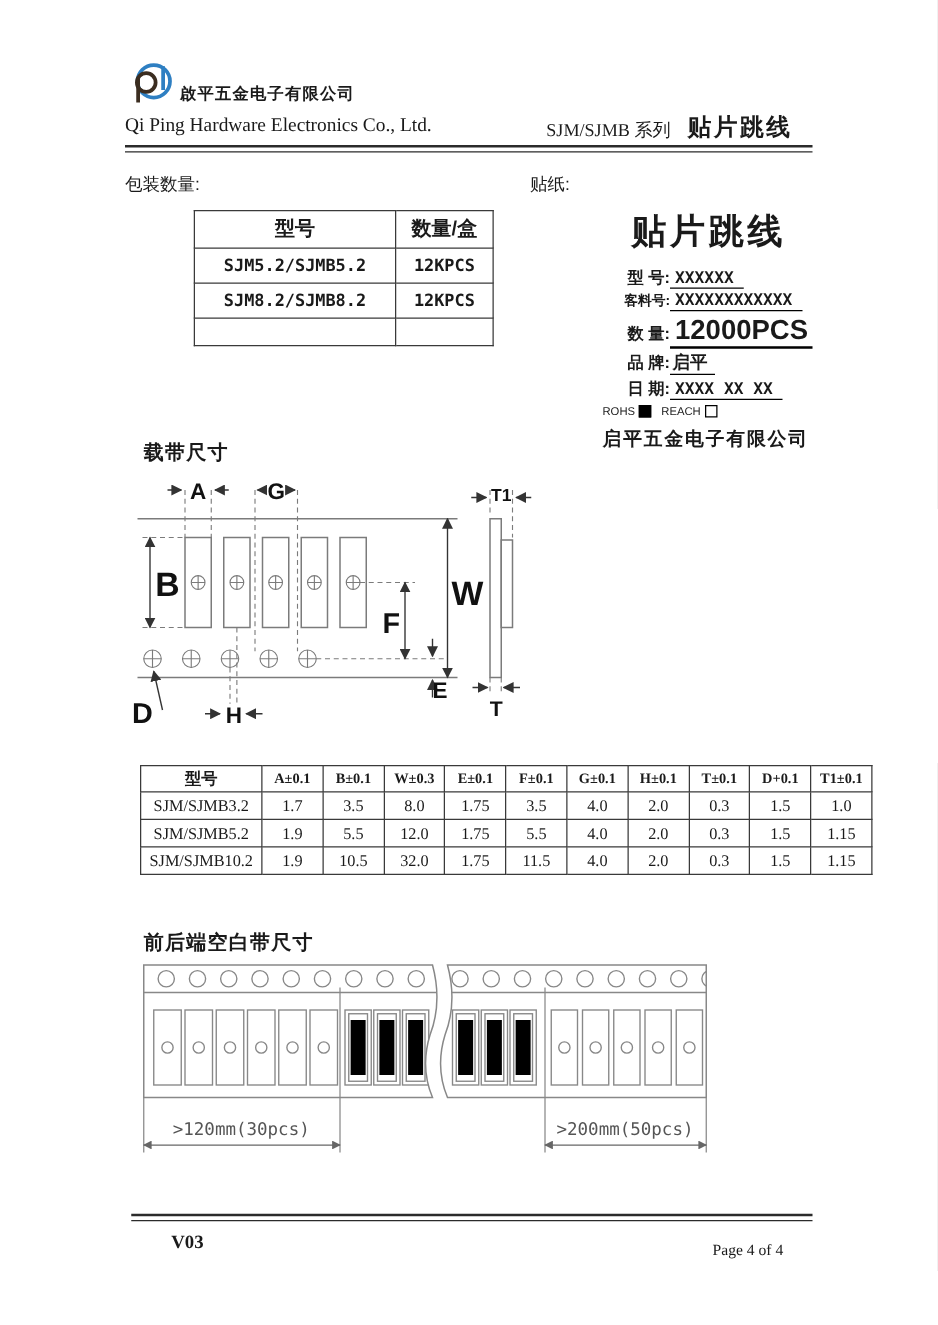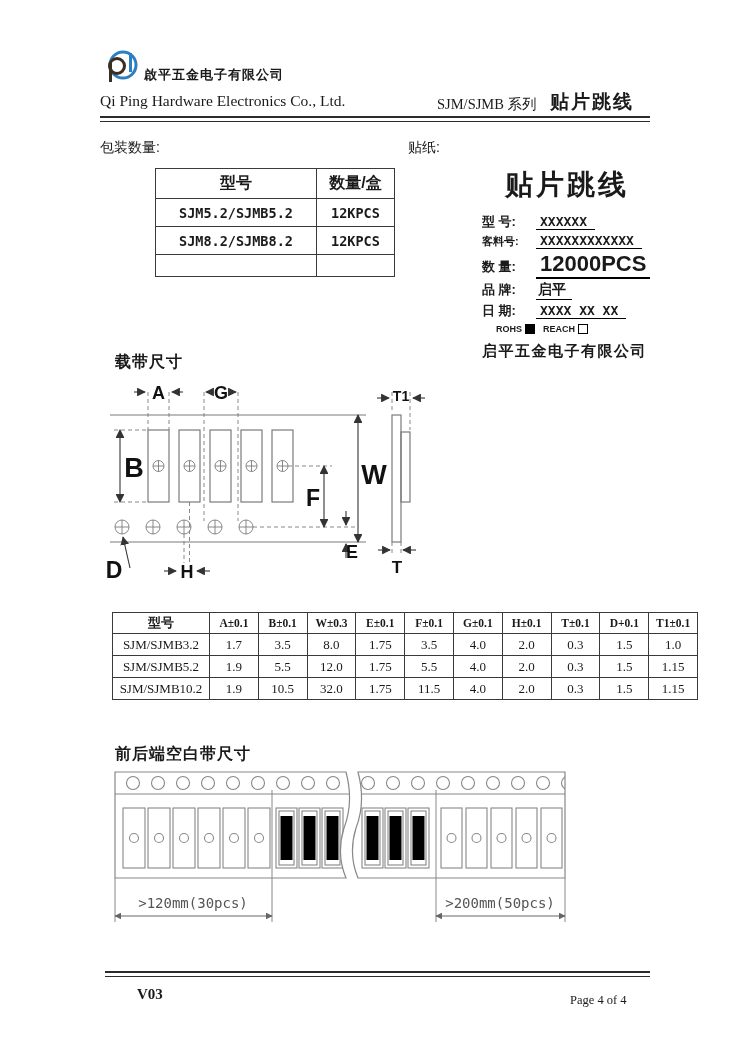--- a/index.html
+++ b/index.html
@@ -21,28 +21,28 @@
   table.pack th{font-size:16px;font-weight:bold;height:29px;}
   table.pack td{font-family:"DejaVu Sans Mono",monospace;font-weight:bold;font-size:13.5px;}
   table.pack tbody tr{height:28px;}
   table.pack tbody tr:last-child{height:22px;}
   table.pack th:first-child,table.pack td:first-child{width:160px;}
   
   .sticker{width:170px;}
   .stk-title{font-family:"DejaVu Serif","Liberation Serif",serif;font-size:28px;font-weight:600;
              letter-spacing:3px;text-align:center;white-space:nowrap;}
   .stk-fields{margin-top:9px;}
-  .stk-row{display:flex;align-items:baseline;margin-bottom:2px;}
+  .stk-row{display:flex;align-items:baseline;margin-bottom:2px;text-align:right;}
   .stk-lab{font-weight:bold;font-size:13px;width:54px;flex:none;white-space:nowrap;}
   .stk-lab.small{font-size:11px;}
   .stk-val{font-family:"DejaVu Sans Mono",monospace;font-weight:bold;font-size:13px;
            border-bottom:1.6px solid #000;padding:0 8px 0 4px;white-space:nowrap;}
   .stk-val.big{font-family:"Liberation Sans",sans-serif;font-size:22px;border-bottom:2px solid #000;padding:0 4px;}
   .stk-val.cn{font-family:"Liberation Sans",sans-serif;font-size:14px;padding:0 6px 0 2px;}
-  .stk-rohs{display:flex;align-items:center;gap:3px;font-size:9px;font-weight:bold;margin-top:4px;margin-left:14px;}
+  .stk-rohs{display:flex;align-items:center;gap:3px;font-size:9px;font-weight:normal;margin-top:4px;}
   .cbox{display:inline-block;width:8px;height:8px;border:1.2px solid #000;}
   .cbox.filled{background:#000;}
   .stk-co{font-size:15px;font-weight:bold;letter-spacing:1.5px;margin-top:8px;white-space:nowrap;}
   
   table.dims{border-collapse:collapse;table-layout:fixed;width:586px;}
   table.dims th,table.dims td{border:1.2px solid #3a3a3a;text-align:center;vertical-align:middle;padding:0;}
   table.dims th{font-family:"Liberation Serif",serif;font-size:11.5px;font-weight:bold;height:20px;}
   table.dims th:first-child{font-family:"Liberation Sans",sans-serif;font-size:13px;width:96px;}
   table.dims td{font-family:"Liberation Serif",serif;font-size:13px;height:21px;}
   
@@ -86,21 +86,21 @@
           <td>SJM8.2/SJMB8.2</td>
           <td>12KPCS</td>
         </tr>
         <tr>
           <td></td>
           <td></td>
         </tr>
       </tbody>
     </table>
 
-  <div class="abs h-cn" style="left:408px;top:139px;">贴纸:</div>
+  <div class="abs h-cn" style="left:424px;top:139px;">贴纸:</div>
   <div class="abs sticker" style="left:482px;top:166px;">
     <div class="stk-title">贴片跳线</div>
     <div class="stk-fields">
       <div class="stk-row">
         <span class="stk-lab">型 号:</span>
         <span class="stk-val">XXXXXX</span>
       </div>
       <div class="stk-row">
         <span class="stk-lab small">客料号:</span>
         <span class="stk-val">XXXXXXXXXXXX</span>

